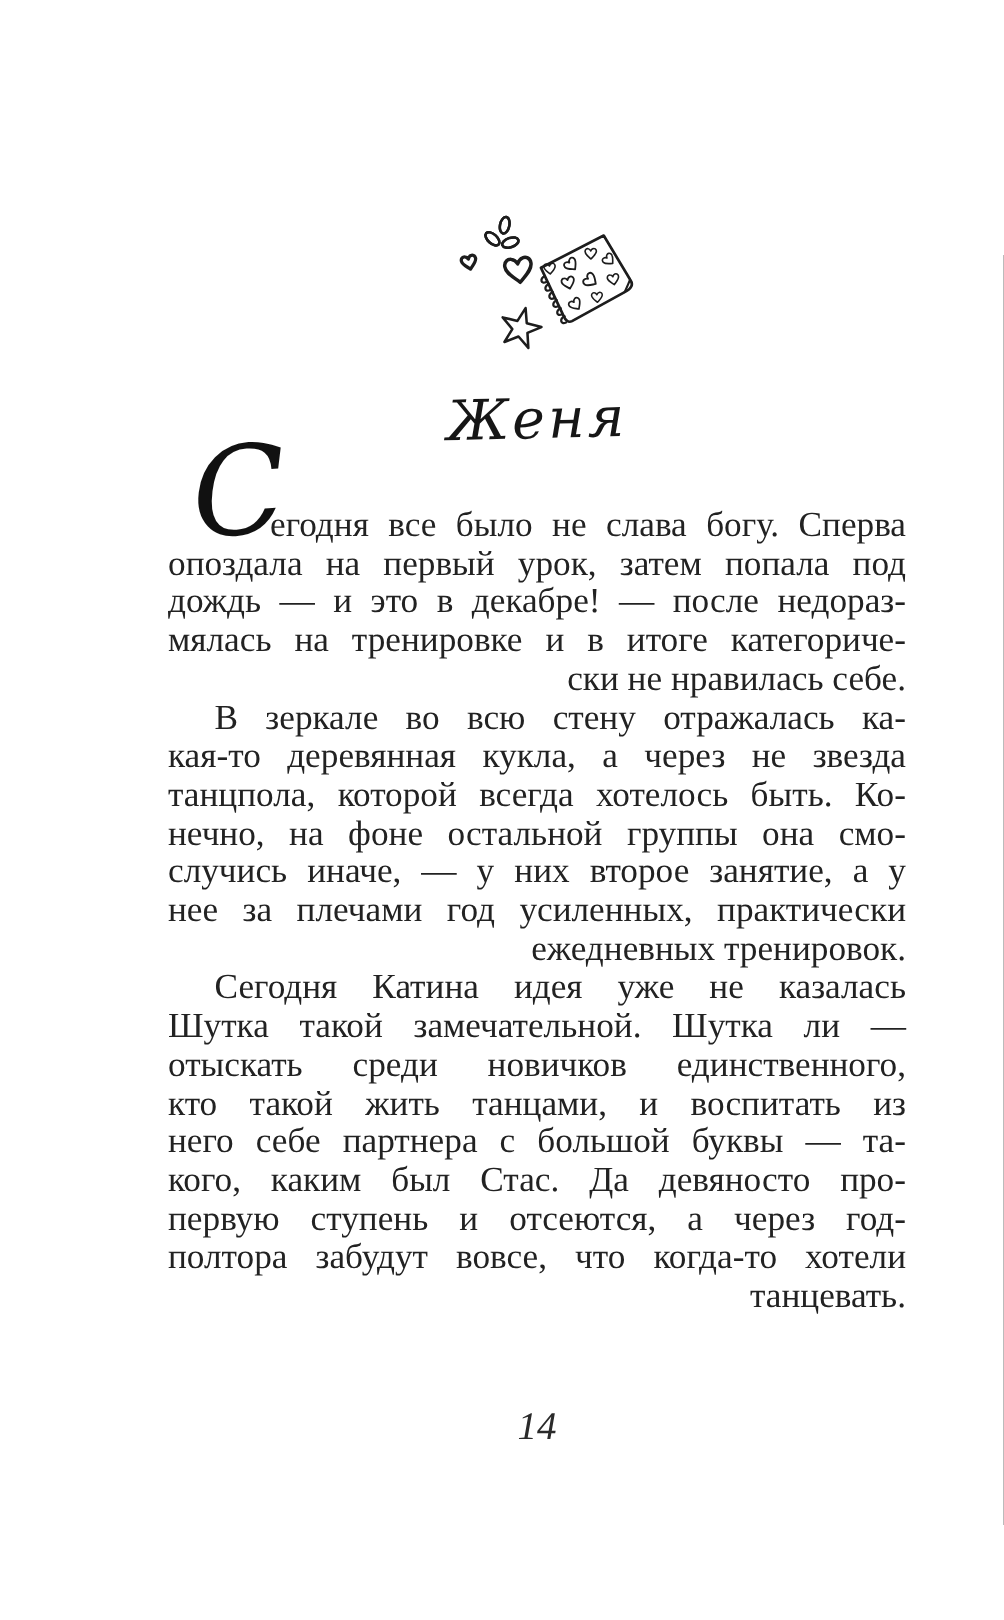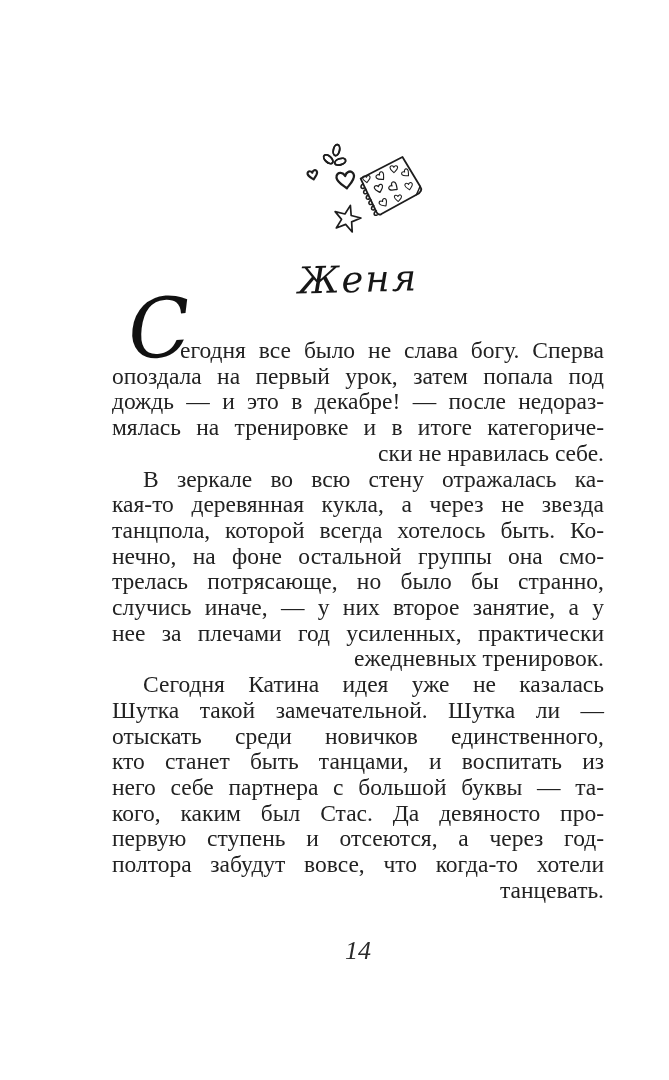--- a/index.html
+++ b/index.html
@@ -123,28 +123,27 @@
   <div class="text-block">
       <div class="line just dropcap-line">егодня все было не слава богу. Сперва</div>
       <div class="line just">опоздала на первый урок, затем попала под</div>
       <div class="line just">дождь — и это в декабре! — после недораз-</div>
       <div class="line just">мялась на тренировке и в итоге категориче-</div>
       <div class="line">ски не нравилась себе.</div>
       <div class="line just indent">В зеркале во всю стену отражалась ка-</div>
       <div class="line just">кая-то деревянная кукла, а через не звезда</div>
       <div class="line just">танцпола, которой всегда хотелось быть. Ко-</div>
       <div class="line just">нечно, на фоне остальной группы она смо-</div>
-      <div class="line just">трелась потрясающе, но было бы странно,</div>
       <div class="line just">случись иначе, — у них второе занятие, а у</div>
       <div class="line just">нее за плечами год усиленных, практически</div>
       <div class="line">ежедневных тренировок.</div>
       <div class="line just indent">Сегодня Катина идея уже не казалась</div>
       <div class="line just">Шутка такой замечательной. Шутка ли —</div>
       <div class="line just">отыскать среди новичков единственного,</div>
-      <div class="line just">кто станет быть танцами, и воспитать из</div>
+      <div class="line just">кто такой жить танцами, и воспитать из</div>
       <div class="line just">него себе партнера с большой буквы — та-</div>
       <div class="line just">кого, каким был Стас. Да девяносто про-</div>
       <div class="line just">первую ступень и отсеются, а через год-</div>
       <div class="line just">полтора забудут вовсе, что когда-то хотели</div>
       <div class="line">танцевать.</div>
     </div>
 
   <div class="page-number">14</div>
 
 </div>

